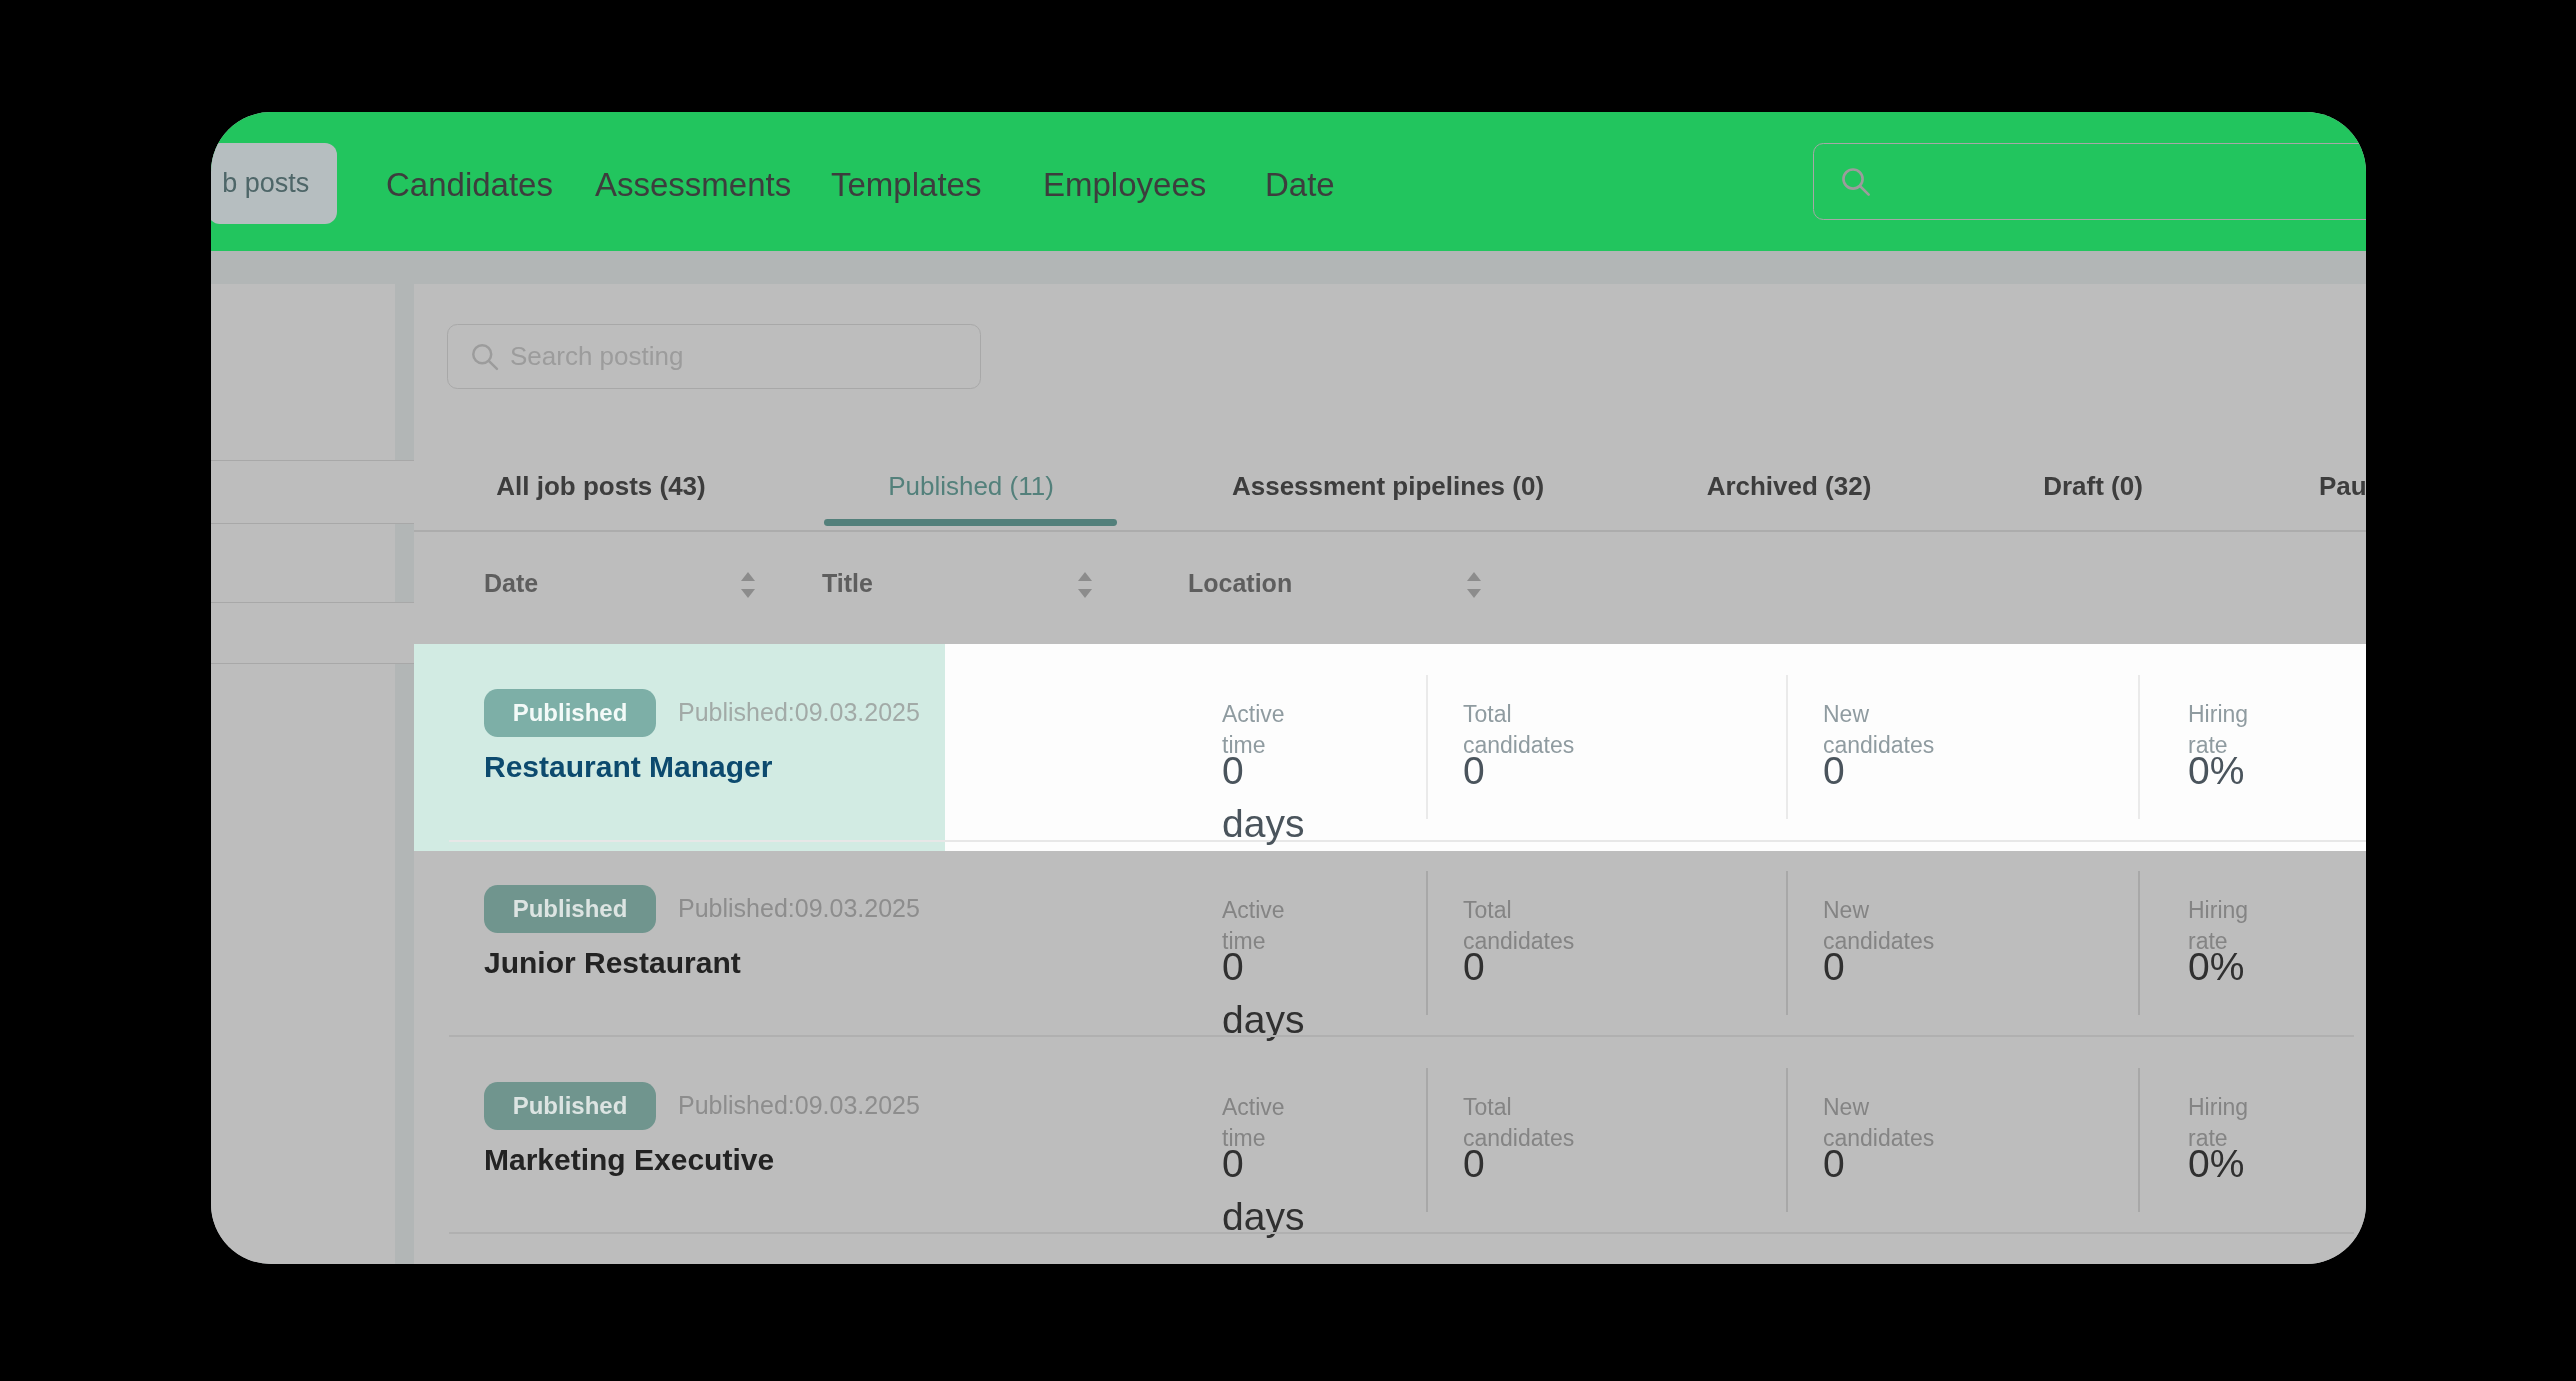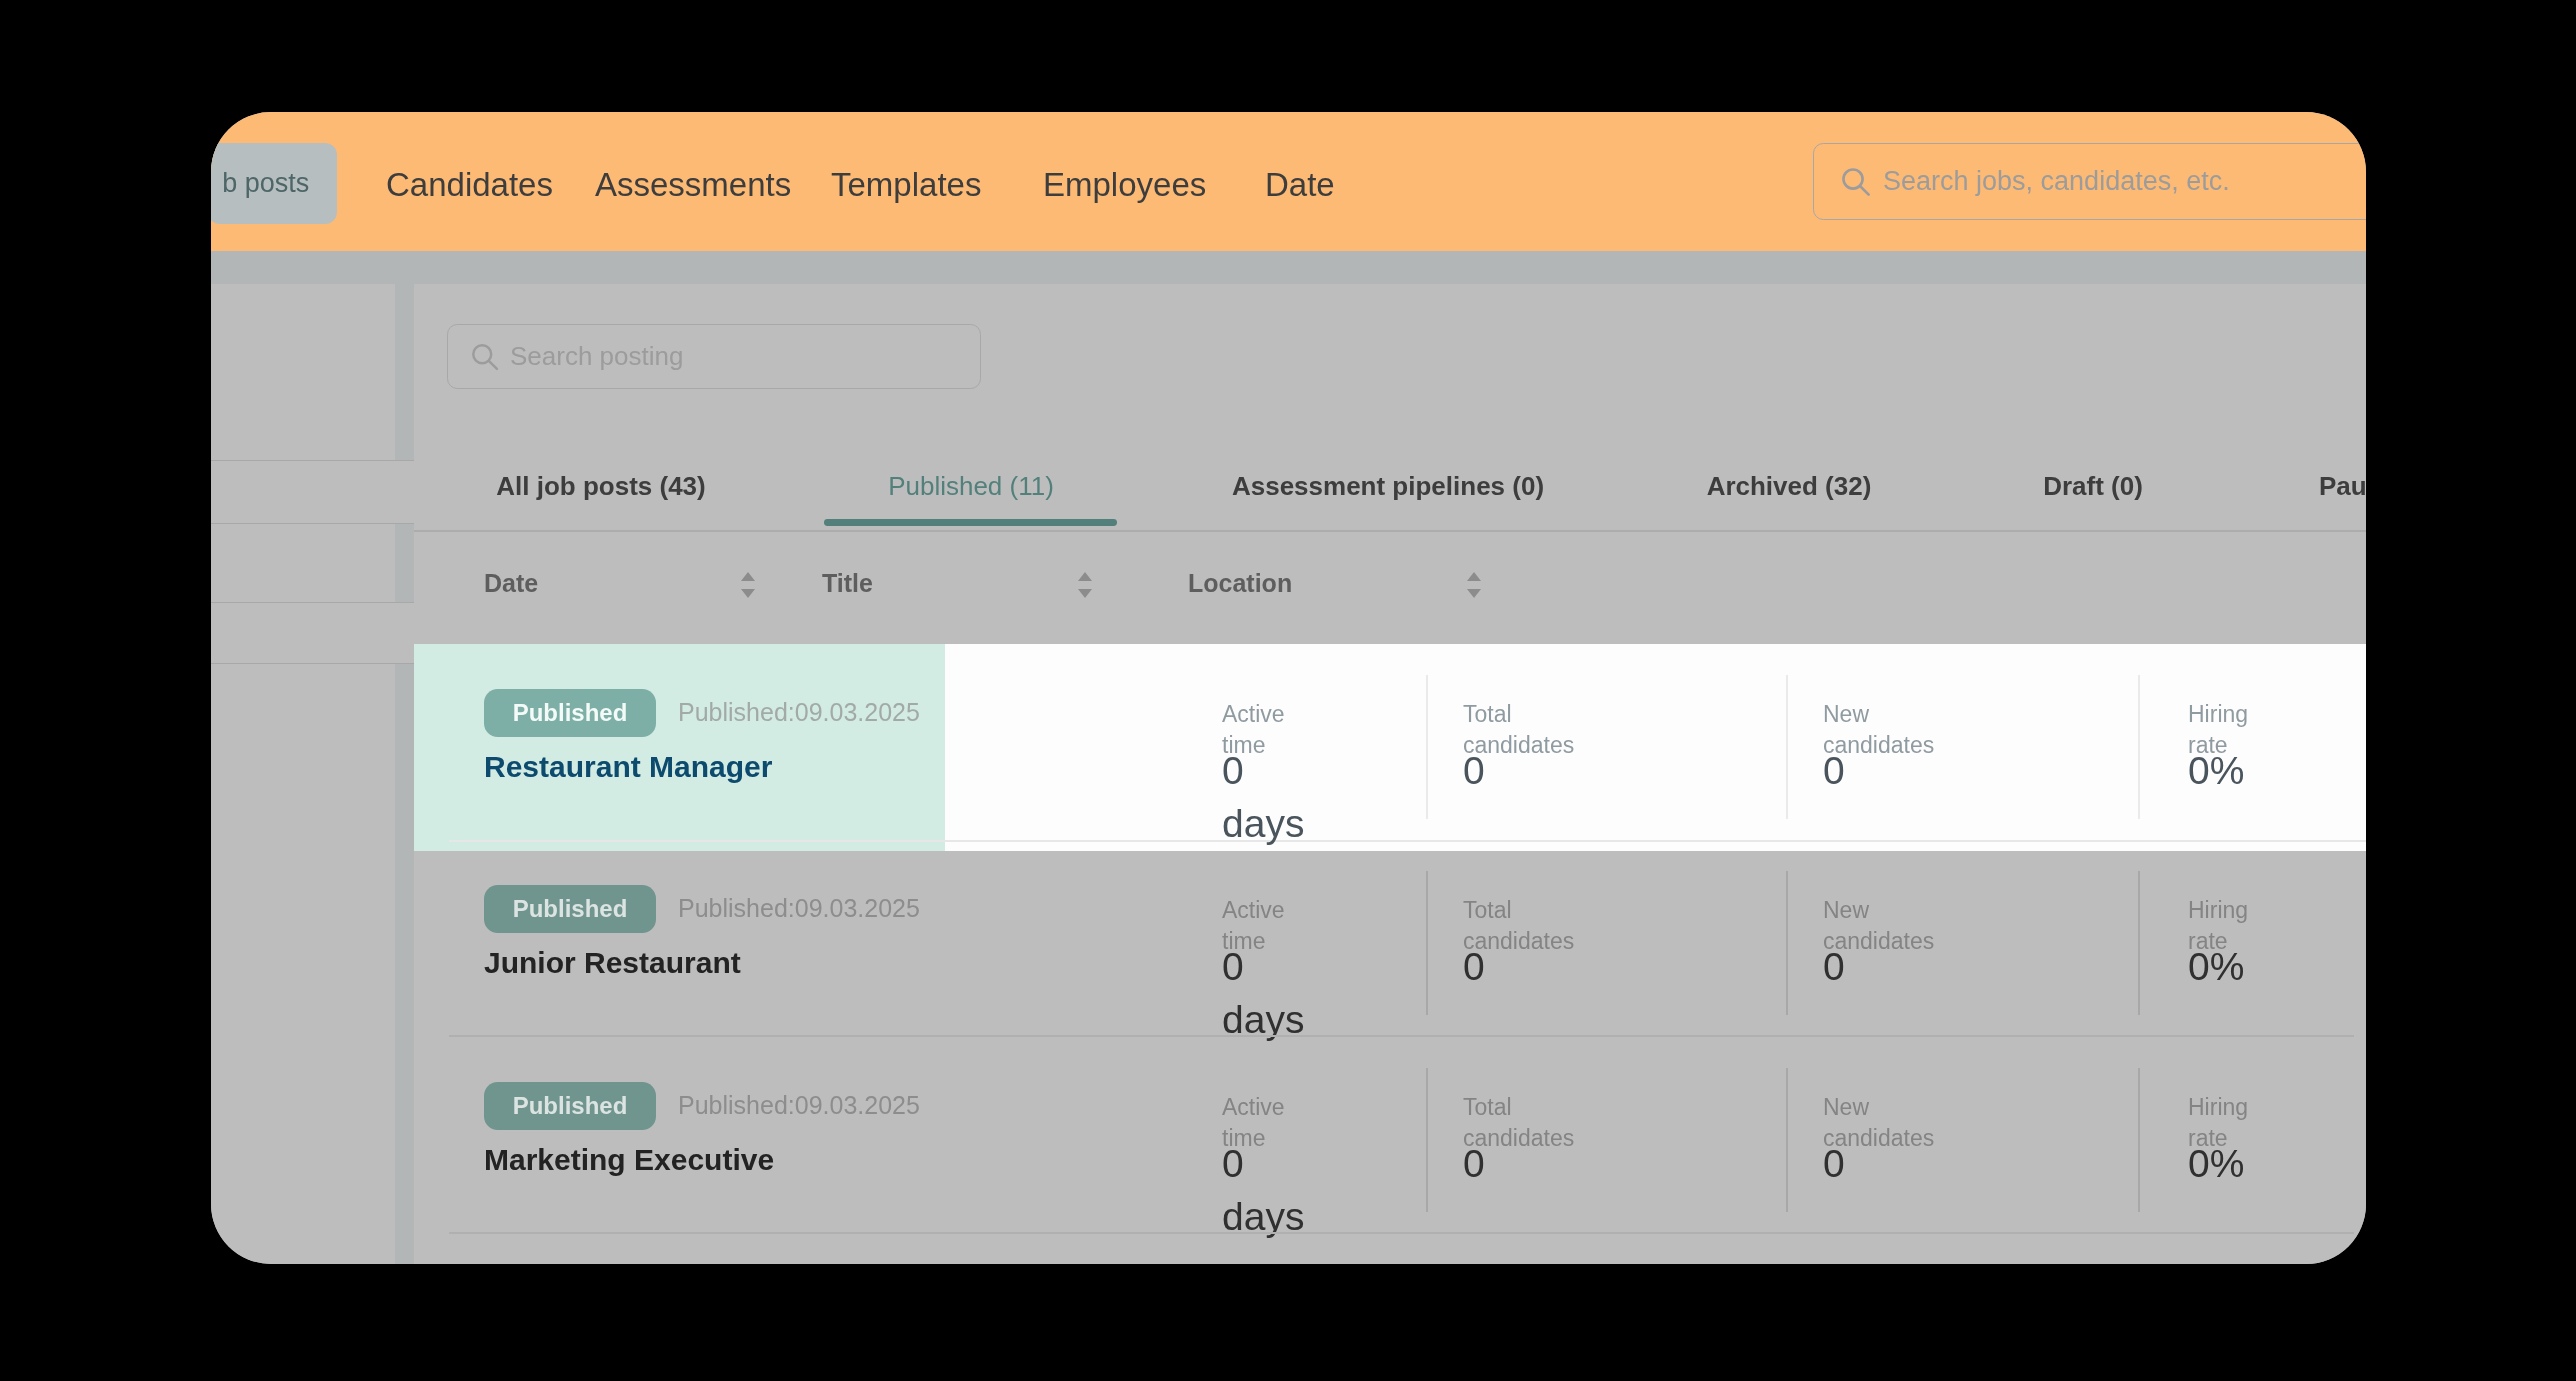--- a/index.html
+++ b/index.html
@@ -2,21 +2,21 @@
 <html style="font-size:13.7px"><head>
 <meta charset="utf-8">
 <style>
   html,body{margin:0;padding:0;background:#000;}
   .stage{position:relative;width:2576px;height:1382px;background:#000;overflow:hidden;
          font-family:"Liberation Sans",sans-serif;}
   .window{position:absolute;left:211px;top:112px;width:2155px;height:1152px;
           background:#b2b6b6;border-radius:60px;overflow:hidden;}
 
   
-  .header{position:absolute;left:0;top:0;width:100%;height:139px;background:#fdba74;}
+  .header{position:absolute;left:0;top:0;width:100%;height:139px;background:#22c55e;}
   .nav-pill{position:absolute;left:-3.4px;top:31px;width:129px;height:81px;background:#b6bec0;
             border-radius:12px;line-height:81px;padding-left:14.6px;box-sizing:border-box;
             font-size:27px;color:#4e6668;cursor:pointer;}
   .nav-item{position:absolute;top:57px;height:31px;line-height:31px;font-size:33px;color:#3d3d3d;cursor:pointer;}
   .global-search{position:absolute;left:1602px;top:31px;width:653px;height:77px;border:1.7px solid #a7a7a7;
                  border-radius:10.3px;box-sizing:border-box;}
   .global-search svg{position:absolute;left:26px;top:22px;}
   .global-search input{position:absolute;left:67px;top:1.7px;width:481px;height:70px;border:none;outline:none;
                        background:transparent;font-family:"Liberation Sans",sans-serif;
                        font-size:27px;color:#5a5a5a;}
@@ -96,21 +96,20 @@
       <span class="nav-item" style="left:384px">Assessments</span>
       <span class="nav-item" style="left:620px">Templates</span>
       <span class="nav-item" style="left:832px">Employees</span>
       <span class="nav-item" style="left:1054px">Date</span>
 
       <div class="global-search">
         <svg width="33" height="33" viewBox="0 0 38 38">
           <circle cx="15" cy="15" r="11" fill="none" stroke="#9c9c9c" stroke-width="3"></circle>
           <line x1="23" y1="23" x2="33" y2="33" stroke="#9c9c9c" stroke-width="3" stroke-linecap="round"></line>
         </svg>
-        <input type="text" placeholder="Search jobs, candidates, etc." style="">
       </div>
     </div>
 
     <div class="sidebar">
       <div class="side-select" style="top:176px">
         <svg class="chev" width="36" height="22" viewBox="0 0 42 26">
           <polyline points="5,5 21,21 37,5" fill="none" stroke="#8a8a8a" stroke-width="4" stroke-linecap="round" stroke-linejoin="round"></polyline>
         </svg>
       </div>
       <div class="side-select" style="top:318px;height:62px">

